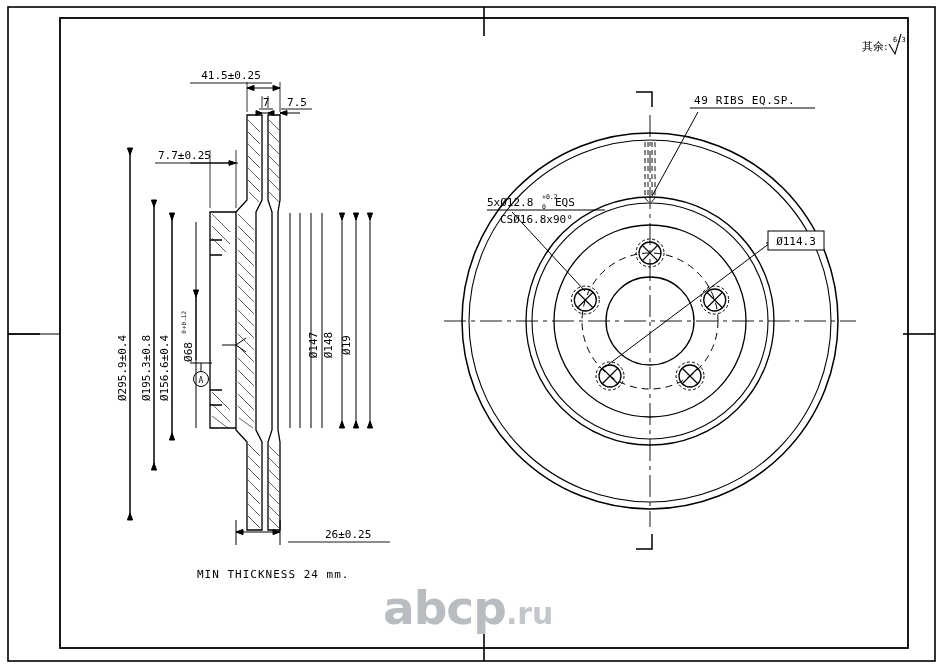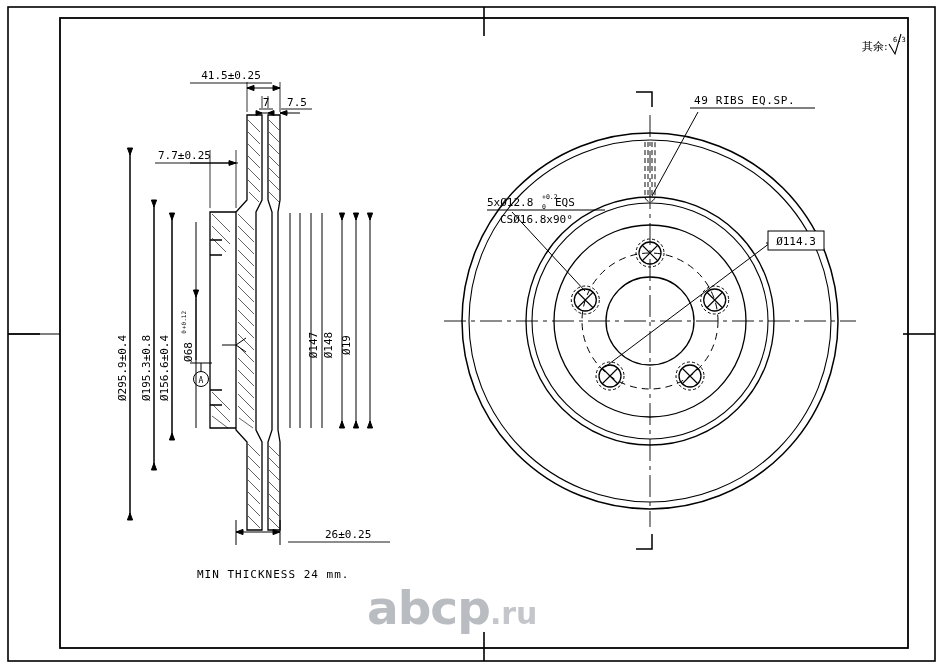--- a/index.html
+++ b/index.html
@@ -4,21 +4,21 @@
 <style>
   html,body{margin:0;padding:0;background:#ffffff;}
   body{
     width:943px;height:668px;overflow:hidden;position:relative;
     font-family:"DejaVu Sans Mono","Liberation Mono",monospace;
     color:#000;
   }
   #sheet{position:absolute;inset:0;width:943px;height:474px;}
   #sheet svg{display:block;}
   .wm{
-    position:absolute;left:367px;top:584px;
+    position:absolute;left:383px;top:584px;
     font-family:"DejaVu Sans","Liberation Sans",sans-serif;
     font-size:47px;font-weight:700;letter-spacing:-1px;
     color:#b9bcc0;user-select:none;white-space:nowrap;line-height:1;
   }
   .wm .ru{font-size:30px;font-weight:600;color:#c3c6ca;letter-spacing:0;}
 </style>
 </head>
 <body>
 
 <div id="sheet">

